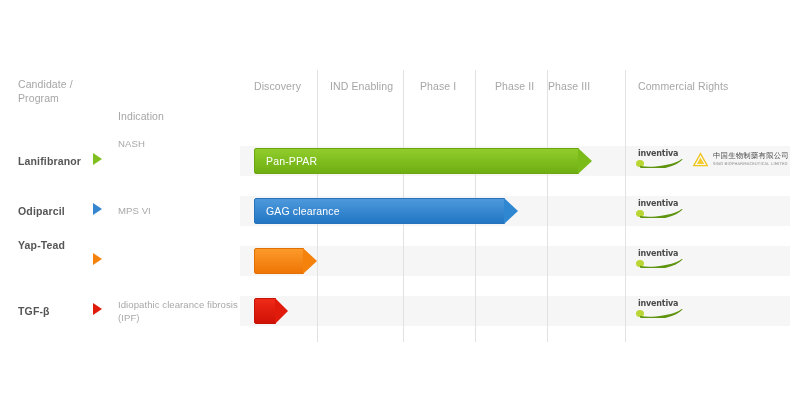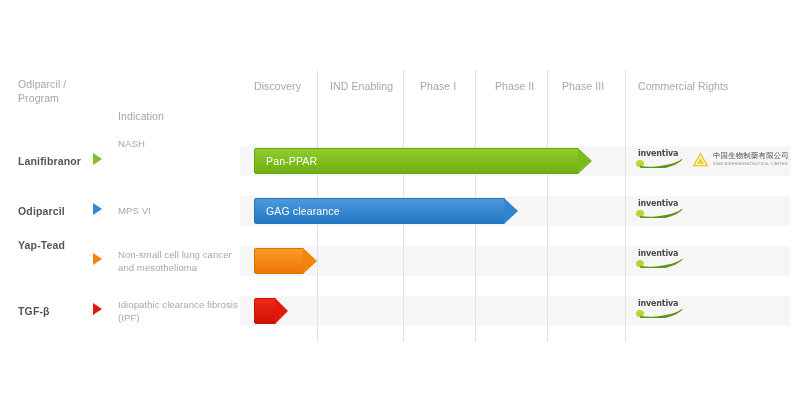--- a/index.html
+++ b/index.html
@@ -100,29 +100,29 @@
   <div class="grid-band" style="top:196px"></div>
   <div class="grid-band" style="top:246px"></div>
   <div class="grid-band" style="top:296px"></div>
 
   <div class="divider" style="left:317px"></div>
   <div class="divider" style="left:403px"></div>
   <div class="divider" style="left:475px"></div>
   <div class="divider" style="left:547px"></div>
   <div class="divider" style="left:625px"></div>
 
-  <div class="hdr hdr-candidate">Odiparcil /
+  <div class="hdr hdr-candidate">Candidate /
 Program</div>
   <div class="hdr hdr-indication">Indication</div>
 
   <div class="hdr hdr-phase" style="left:254px">Discovery</div>
   <div class="hdr hdr-phase" style="left:330px">IND Enabling</div>
   <div class="hdr hdr-phase" style="left:420px">Phase I</div>
   <div class="hdr hdr-phase" style="left:495px">Phase II</div>
-  <div class="hdr hdr-phase" style="left:562px">Phase III</div>
+  <div class="hdr hdr-phase" style="left:548px">Phase III</div>
   <div class="hdr hdr-phase" style="left:638px">Commercial Rights</div>
 
   <div class="row-name" style="top:155px">Lanifibranor</div>
   <div class="tri" style="top:153px;border-left-color:#7fbf20"></div>
   <div class="row-indication" style="top:138px">NASH</div>
 
   <div class="bar" style="left:254px;top:148px;width:338px">
     <div class="bar-body" style="width:325px;background:linear-gradient(#90cd2c,#6fae12);border:1px solid #6da511;box-sizing:border-box;"></div>
     <div class="bar-tip" style="left:324px;border-left:14px solid #7bbb19;"></div>
     <div class="bar-label">Pan-PPAR</div>
@@ -158,21 +158,20 @@
   <div class="logo-inventiva" style="left:634px;top:199px">
     <div class="word">inventiva</div>
     <div class="dot"></div>
     <div class="swoosh">
         <i></i>
       </div>
   </div>
 
   <div class="row-name" style="top:239px">Yap-Tead</div>
   <div class="tri" style="top:253px;border-left-color:#f5820b"></div>
-  <div class="row-indication" style="top:249px">Non-small cell lung cancer and mesothelioma</div>
 
   <div class="bar" style="left:254px;top:248px;width:63px">
     <div class="bar-body" style="width:50px;background:linear-gradient(#fb9a2a,#ef7504);border:1px solid #e07004;box-sizing:border-box;"></div>
     <div class="bar-tip" style="left:49px;border-left:14px solid #f5820b;"></div>
     <div class="bar-label"></div>
   </div>
 
   <div class="logo-inventiva" style="left:634px;top:249px">
     <div class="word">inventiva</div>
     <div class="dot"></div>

